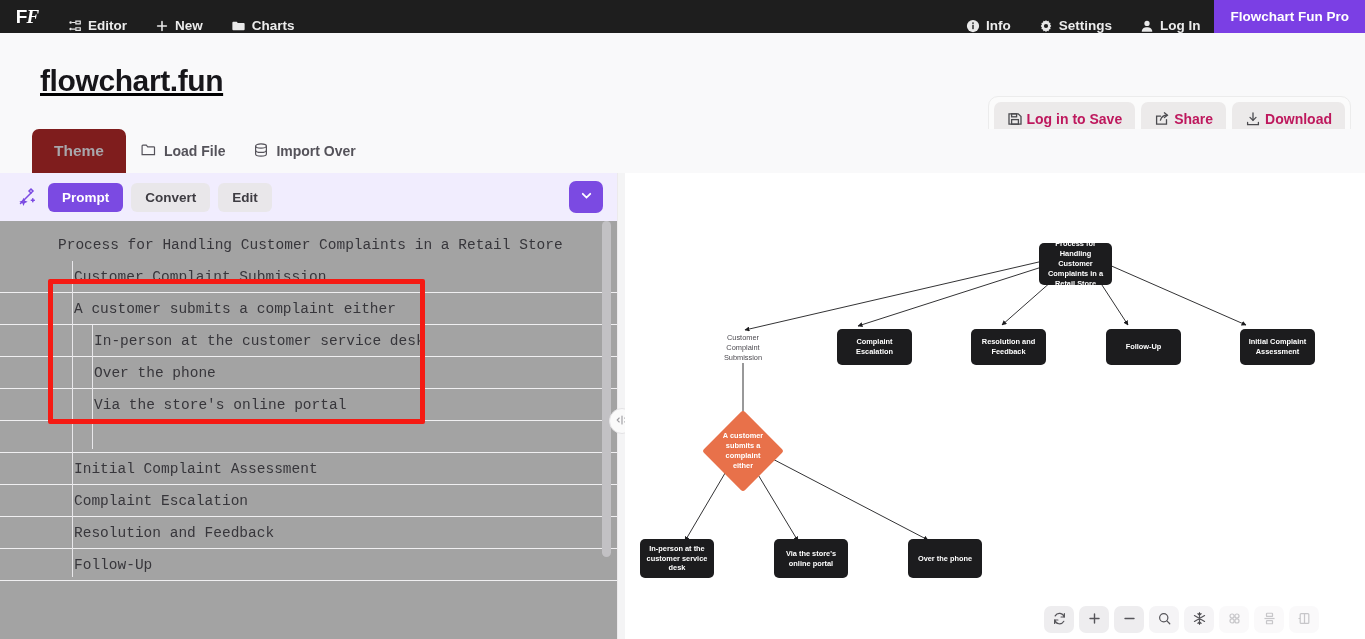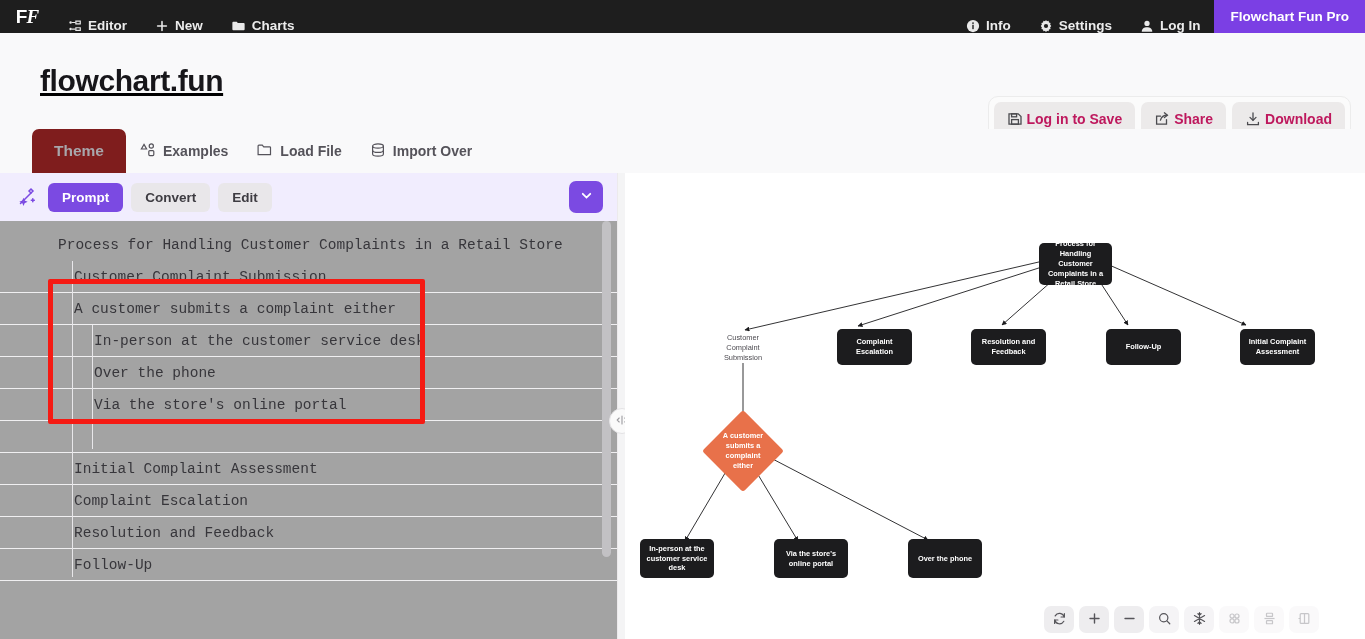--- a/index.html
+++ b/index.html
@@ -296,30 +296,20 @@
       <span>Download</span>
     </button>
   </div>
 </div>
 
 <div class="tabsrow">
   <div class="tab inactive">
     <span>Theme</span>
   </div>
 
-  <div class="tablink">
-    <span>
-      <svg width="16" height="16" viewBox="0 0 16 16" fill="none" stroke="#55535a" stroke-width="1.2">
-        <path d="M4 2.4L6.6 7H1.4z"></path>
-          <rect x="8.8" y="8.6" width="5" height="5" rx="1"></rect>
-        <circle cx="11.3" cy="4" r="2.1"></circle>
-      </svg>
-    </span>
-    <span>Examples</span>
-  </div>
 
 
   <div class="tablink">
     <span>
       <svg width="17" height="16" viewBox="0 0 16 16" fill="none" stroke="#55535a" stroke-width="1.2">
         <path d="M1.6 12.6V4a.8.8 0 01.8-.8h3.4L7.2 4.8h6a.8.8 0 01.8.8v7z"></path>
       </svg>
     </span>
     <span>Load File</span>
   </div>

